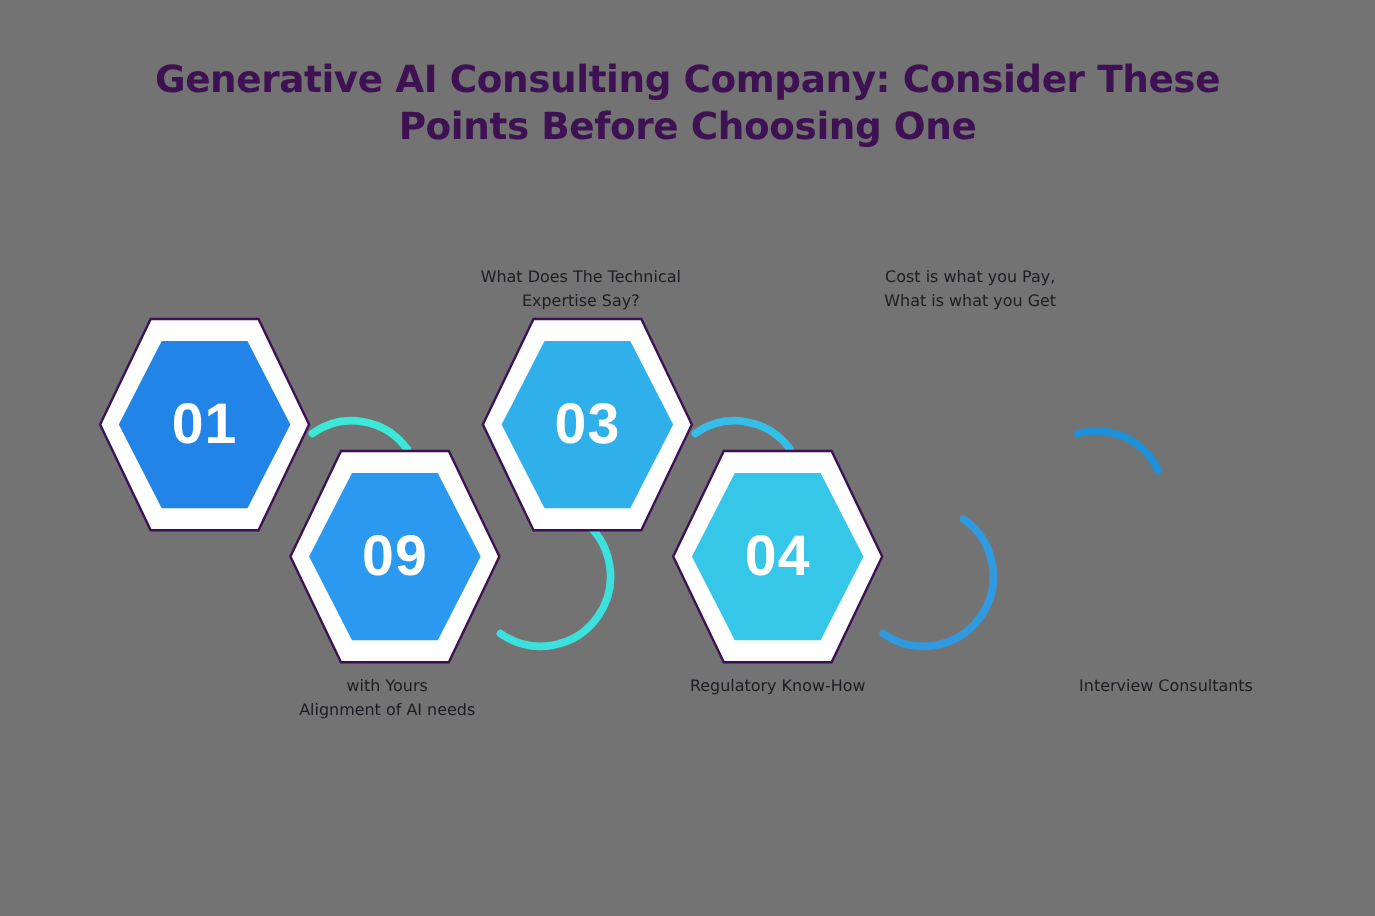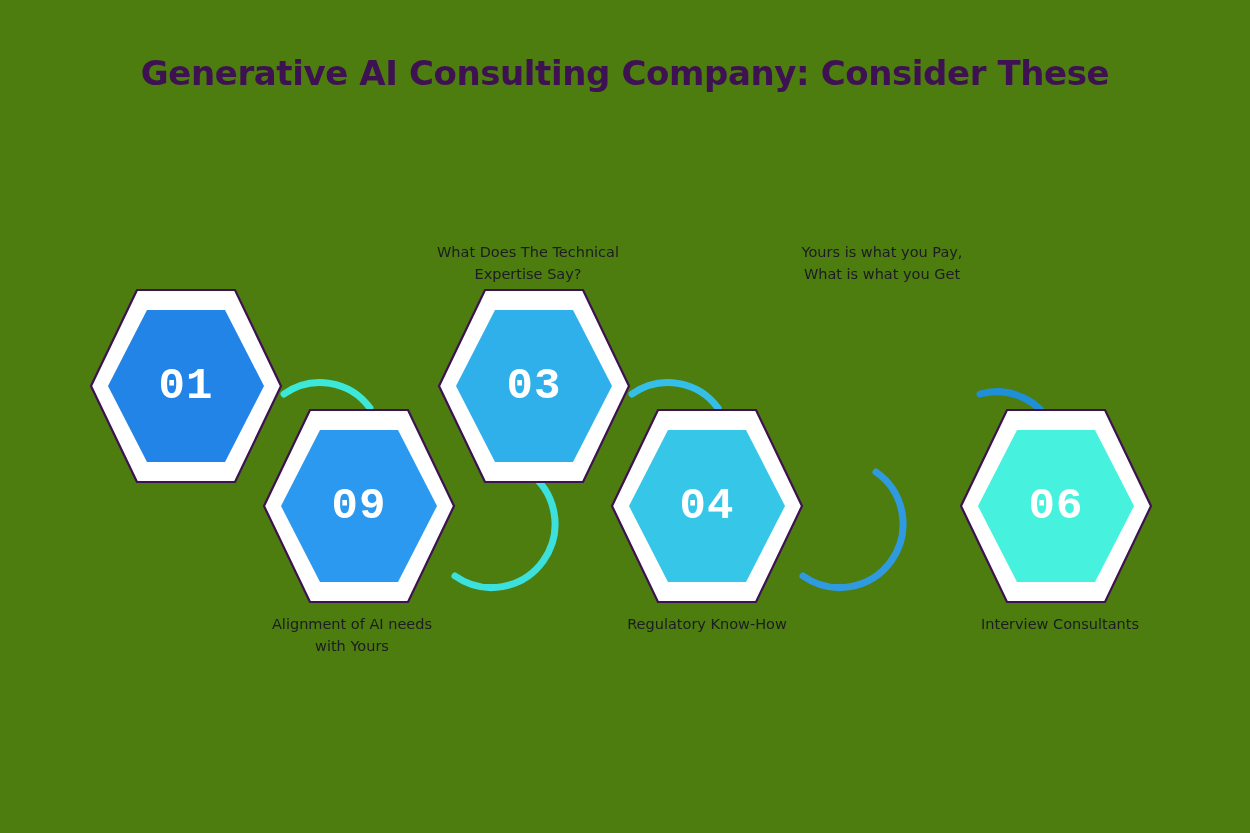--- a/index.html
+++ b/index.html
@@ -77,22 +77,22 @@
 
   .hex-number {
     position: absolute;
     left: 0;
     top: 0;
     width: 196px;
     height: 200px;
     display: flex;
     align-items: center;
     justify-content: center;
-    font-family: Liberation Mono, monospace;
-    font-size: 44px;
+    font-family: Liberation Sans, sans-serif;
+    font-size: 52px;
     font-weight: 700;
     color: #ffffff;
     letter-spacing: 1px;
     line-height: 1;
     user-select: none;
   }
 
   
   .caption {
     position: absolute;
@@ -103,24 +103,25 @@
     font-weight: 400;
     line-height: 22px;
     color: #1c1c22;
   }
   .caption.above { }
   .caption.below { }
 </style>
 </head>
 <body>
 
-<div id="canvas" style="background: #4d7c0f;">
+<div id="canvas" style="background: #737373;">
 
   <div class="title-block">
     <div class="title-line" style="color: rgb(61, 17, 82);">Generative AI Consulting Company: Consider These</div>
+    <div class="title-line" style="color: rgb(61, 17, 82);">Points Before Choosing One</div>
   </div>
 
   <div id="diagram">
 
     <svg id="arc-layer" viewBox="0 0 1250 833">
       <path id="arc-1" d="M 284,394 A 62,62 0 0 1 370,408 L 370,432" fill="none" stroke="#3ce8d8" stroke-width="7" stroke-linecap="round"></path>
       <path id="arc-2" d="M 455,576 A 62,62 0 0 0 528,472" fill="none" stroke="#3ce0dc" stroke-width="7" stroke-linecap="round"></path>
       <path id="arc-3" d="M 632,394 A 62,62 0 0 1 718,408 L 718,456" fill="none" stroke="#35bfe8" stroke-width="7" stroke-linecap="round"></path>
       <path id="arc-4" d="M 803,576 A 62,62 0 0 0 876,472" fill="none" stroke="#2f9ae0" stroke-width="7" stroke-linecap="round"></path>
       <path id="arc-5" d="M 980,394 A 62,62 0 0 1 1053,428" fill="none" stroke="#1f8fd8" stroke-width="7" stroke-linecap="round"></path>
@@ -160,47 +161,38 @@
       <div class="hex-outer">
         <svg width="196" height="200" viewBox="0 0 196 200">
           <polygon points="49,4 147,4 193,100 147,196 49,196 3,100" fill="#ffffff" stroke="#3d1152" stroke-width="2.2"></polygon>
           <polygon class="hex-fill" id="fill-4" points="59,24 137,24 176,100 137,176 59,176 20,100" fill="#35c6e8"></polygon>
         </svg>
       </div>
       <div class="hex-number">04</div>
     </div>
 
 
-    <div class="node" id="node-6" style="left:958px; top:406px;">
-      <div class="hex-outer">
-        <svg width="196" height="200" viewBox="0 0 196 200">
-          <polygon points="49,4 147,4 193,100 147,196 49,196 3,100" fill="#ffffff" stroke="#3d1152" stroke-width="2.2"></polygon>
-          <polygon class="hex-fill" id="fill-6" points="59,24 137,24 176,100 137,176 59,176 20,100" fill="#46f2dd"></polygon>
-        </svg>
-      </div>
-      <div class="hex-number">06</div>
-    </div>
 
 
     <div class="caption below" style="left: 222px; top: 613px; color: rgb(28, 28, 34);">
+      <div>with Yours</div>
       <div>Alignment of AI needs</div>
-      <div>with Yours</div>
     </div>
 
     <div class="caption below" style="left: 577px; top: 613px; color: rgb(28, 28, 34);">
       <div>Regulatory Know-How</div>
     </div>
 
     <div class="caption above" style="left: 398px; top: 241px; color: rgb(28, 28, 34);">
       <div>What Does The Technical</div>
       <div>Expertise Say?</div>
     </div>
 
     <div class="caption above" style="left: 752px; top: 241px; color: rgb(28, 28, 34);">
-      <div>Yours is what you Pay,</div>
+      <div>Cost is what you Pay,</div>
       <div>What is what you Get</div>
     </div>
 
     <div class="caption below" style="left: 930px; top: 613px; color: rgb(28, 28, 34);">
       <div>Interview Consultants</div>
     </div>
 
   </div>
 </div>
 

